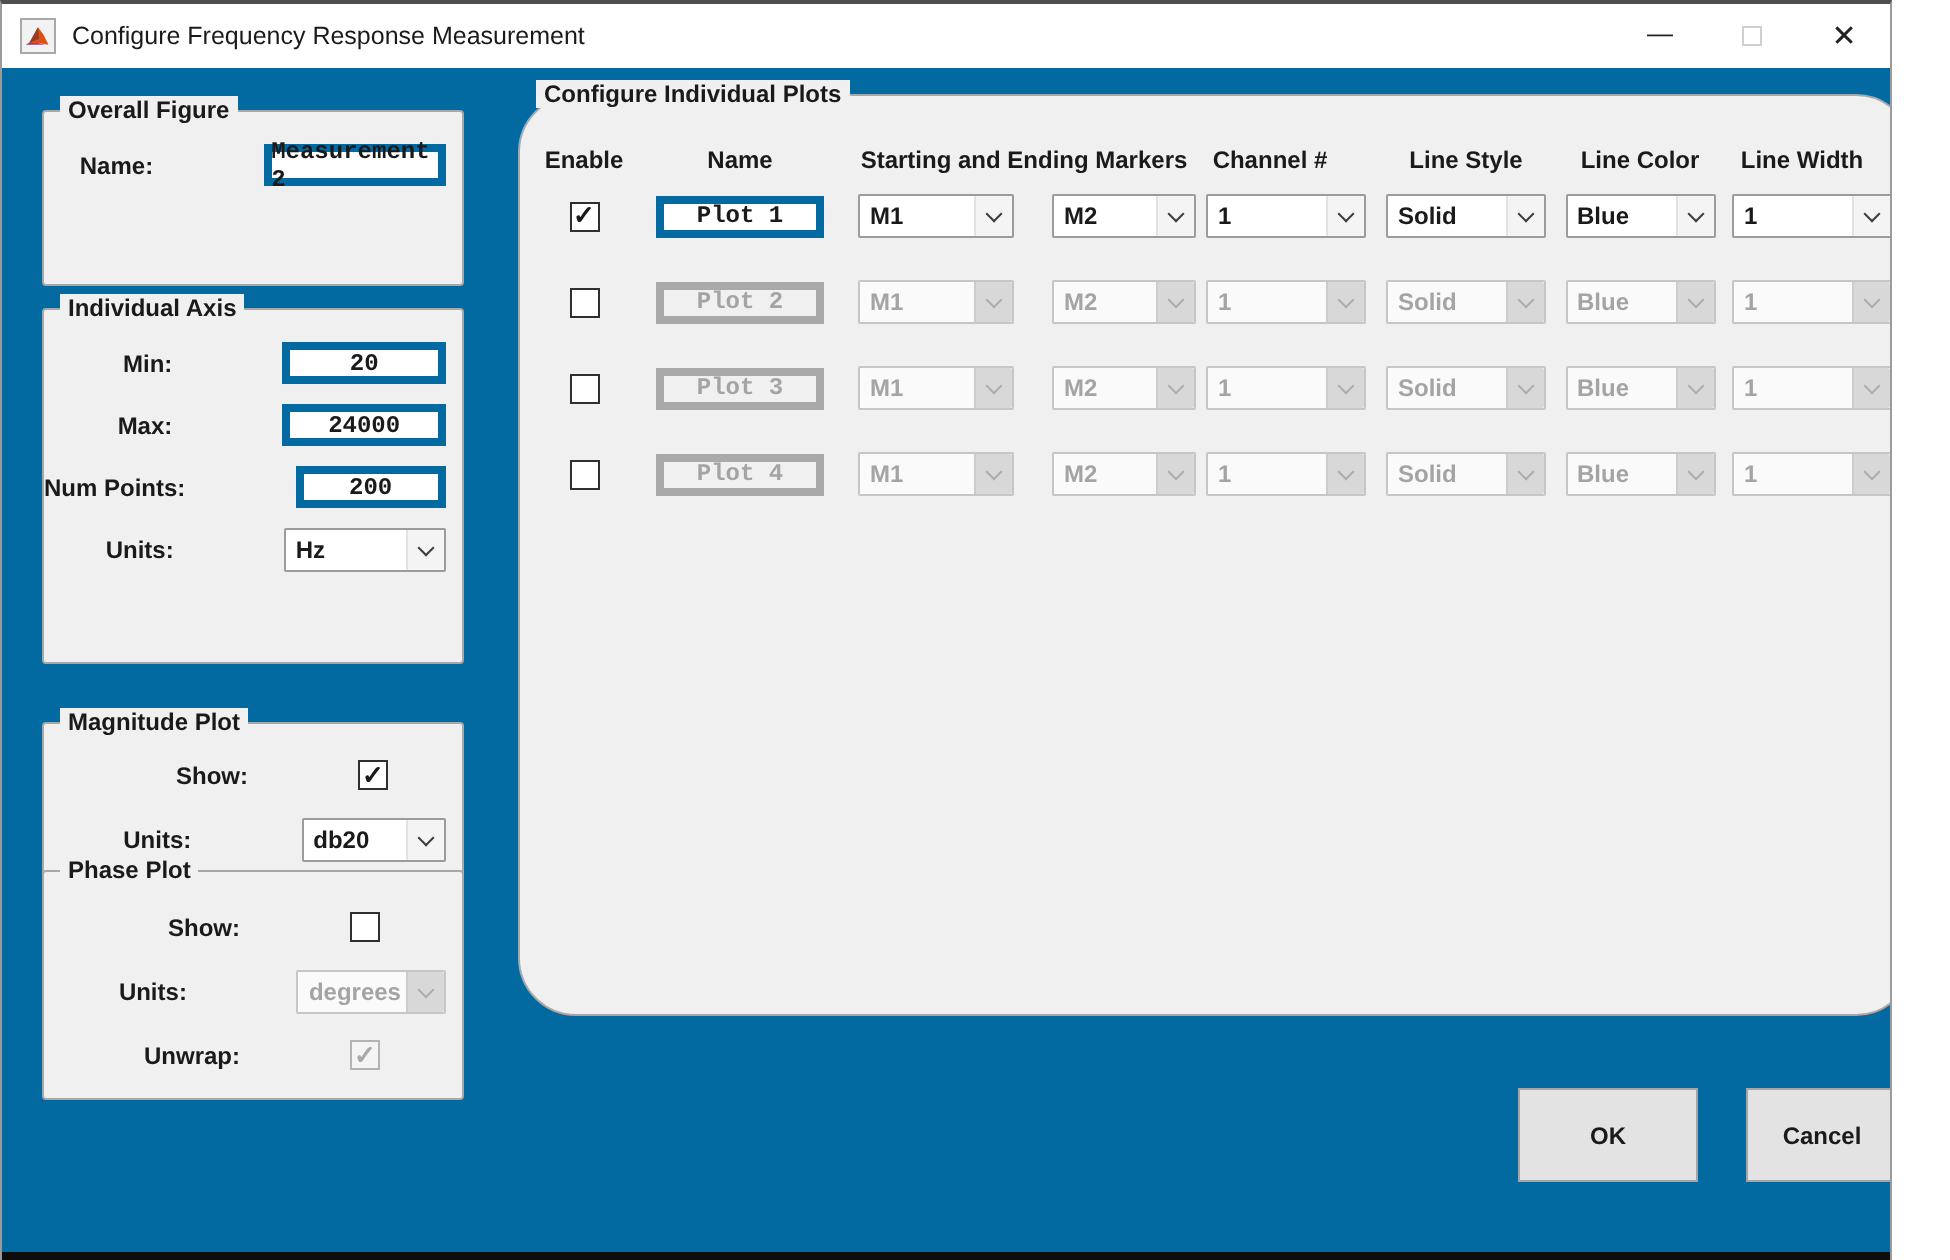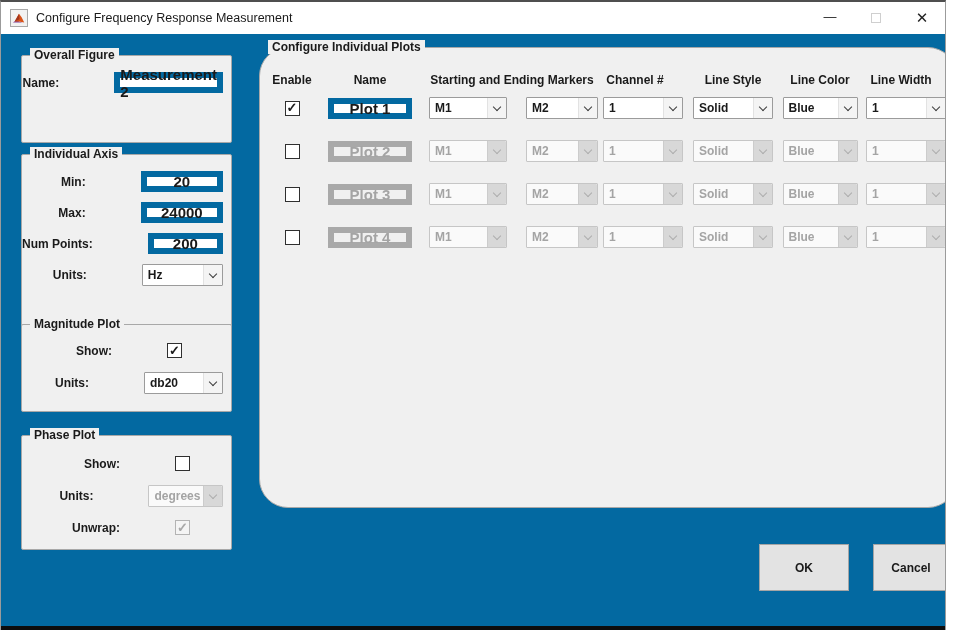--- a/index.html
+++ b/index.html
@@ -24,32 +24,32 @@
   .close-glyph { font-size:15px; color:#222; }
   .min-glyph { font-size:13px; color:#222; margin-top:-4px; }
   
   .group { position:absolute; border:1px solid #a8a8a8; border-radius:2px; background:#f0f0f0; }
   .group-title {
     position:absolute; top:-8px; left:8px; background:#f0f0f0; padding:0 4px;
     font-size:12px; font-weight:bold; color:#1a1a1a; white-space:nowrap;
   }
   .g-overall { left:20px; top:53px;  width:211px; height:88px;  padding:16px 8px 0 0; }
   .g-freq    { left:20px; top:152px; width:211px; height:178px; padding:16px 8px 0 0; }
-  .g-mag     { left:20px; top:322px; width:211px; height:88px;  padding:18px 8px 0 4px; }
+  .g-mag     { left:20px; top:359px; width:211px; height:88px;  padding:18px 8px 0 16px; }
   .g-phase   { left:20px; top:433px; width:211px; height:115px; padding:20px 8px 0 12px; }
   .g-plots   { left:258px; top:45px; width:698px; height:461px; padding:24px 0 0 10px;border-radius:29px; }
   
   .lrow { display:flex; align-items:center; margin-bottom:10px;gap:48px; }
   .lbl { text-align:right; font-size:12px; font-weight:bold; color:#1a1a1a; margin-right:7px; white-space:nowrap; }
   .w70 { width:70px; } .w86 { width:86px; }
   
   .tfield {
-    background:#fff; border:6px solid #0369a1; height:21px;
+    background:#fff; border:4px solid #0369a1; height:21px;
     display:flex; align-items:center; justify-content:center;
-    font-size:15px; font-weight:bold; color:#1a1a1a;
+    font-size:12px; font-weight:bold; color:#1a1a1a;font-family:Liberation Mono, monospace;
   }
   .checkbox { width:15px; height:15px; background:#fff; border:1.5px solid #2f2f2f;
     display:flex; align-items:center; justify-content:center; flex:0 0 auto; }
   .checkbox.checked::after { content:"✓"; font-size:13px; font-weight:bold; color:#1a1a1a; line-height:1; margin-top:-1px; }
   .checkbox.disabled { border-color:#b3b3b3; background:#f4f4f4; }
   .checkbox.disabled.checked::after { color:#a8a8a8; }
   .dd { height:22px; background:#fff; border:1px solid #9b9b9b; border-radius:1px;
     display:flex; align-items:stretch; font-size:12px; font-weight:bold; color:#1a1a1a; }
   .dd-text { flex:1; display:flex; align-items:center; padding-left:5px; white-space:nowrap; overflow:hidden; }
   .dd-arrow { width:19px; display:flex; align-items:center; justify-content:center;

